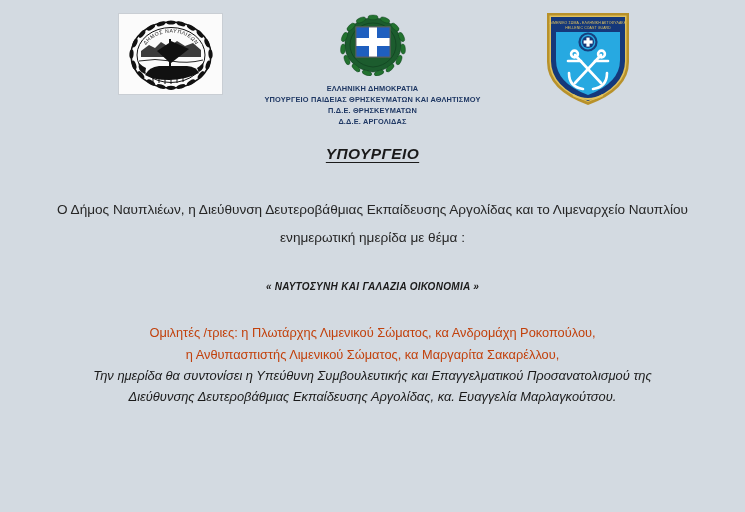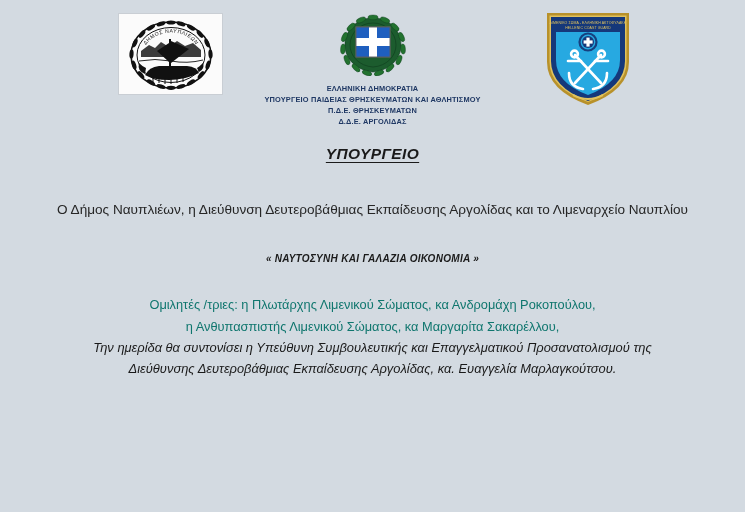--- a/index.html
+++ b/index.html
@@ -102,21 +102,21 @@
     font-style: italic;
     letter-spacing: 0.3px;
     color: #1a1a1a;
   }
 
   .speakers {
     margin-top: 30px;
     text-align: center;
     font-size: 12.8px;
     line-height: 21.5px;
-    color: #0f766e;
+    color: #c2410c;
   }
   .speakers div { white-space: nowrap; }
 
   .closing {
     text-align: center;
     font-style: italic;
     font-size: 12.9px;
     line-height: 21px;
     color: #1a1a1a;
   }
@@ -271,20 +271,21 @@
 
         <path d="M30 86 Q45 94 60 86" stroke="#e0c25e" stroke-width="2" fill="none"></path>
       </svg>
     </div>
   </div>
 
   <div class="title">ΥΠΟΥΡΓΕΙΟ</div>
 
   <div class="para-intro">
     <div>Ο Δήμος Ναυπλιέων, η Διεύθυνση Δευτεροβάθμιας Εκπαίδευσης Αργολίδας και το Λιμεναρχείο Ναυπλίου</div>
+    <div>ενημερωτική ημερίδα με θέμα :</div>
   </div>
 
   <div class="topic">« ΝΑΥΤΟΣΥΝΗ ΚΑΙ ΓΑΛΑΖΙΑ ΟΙΚΟΝΟΜΙΑ »</div>
 
   <div class="speakers">
     <div>Ομιλητές /τριες: η Πλωτάρχης Λιμενικού Σώματος, κα Ανδρομάχη Ροκοπούλου,</div>
     <div>η Ανθυπασπιστής Λιμενικού Σώματος, κα Μαργαρίτα Σακαρέλλου,</div>
   </div>
 
   <div class="closing">

